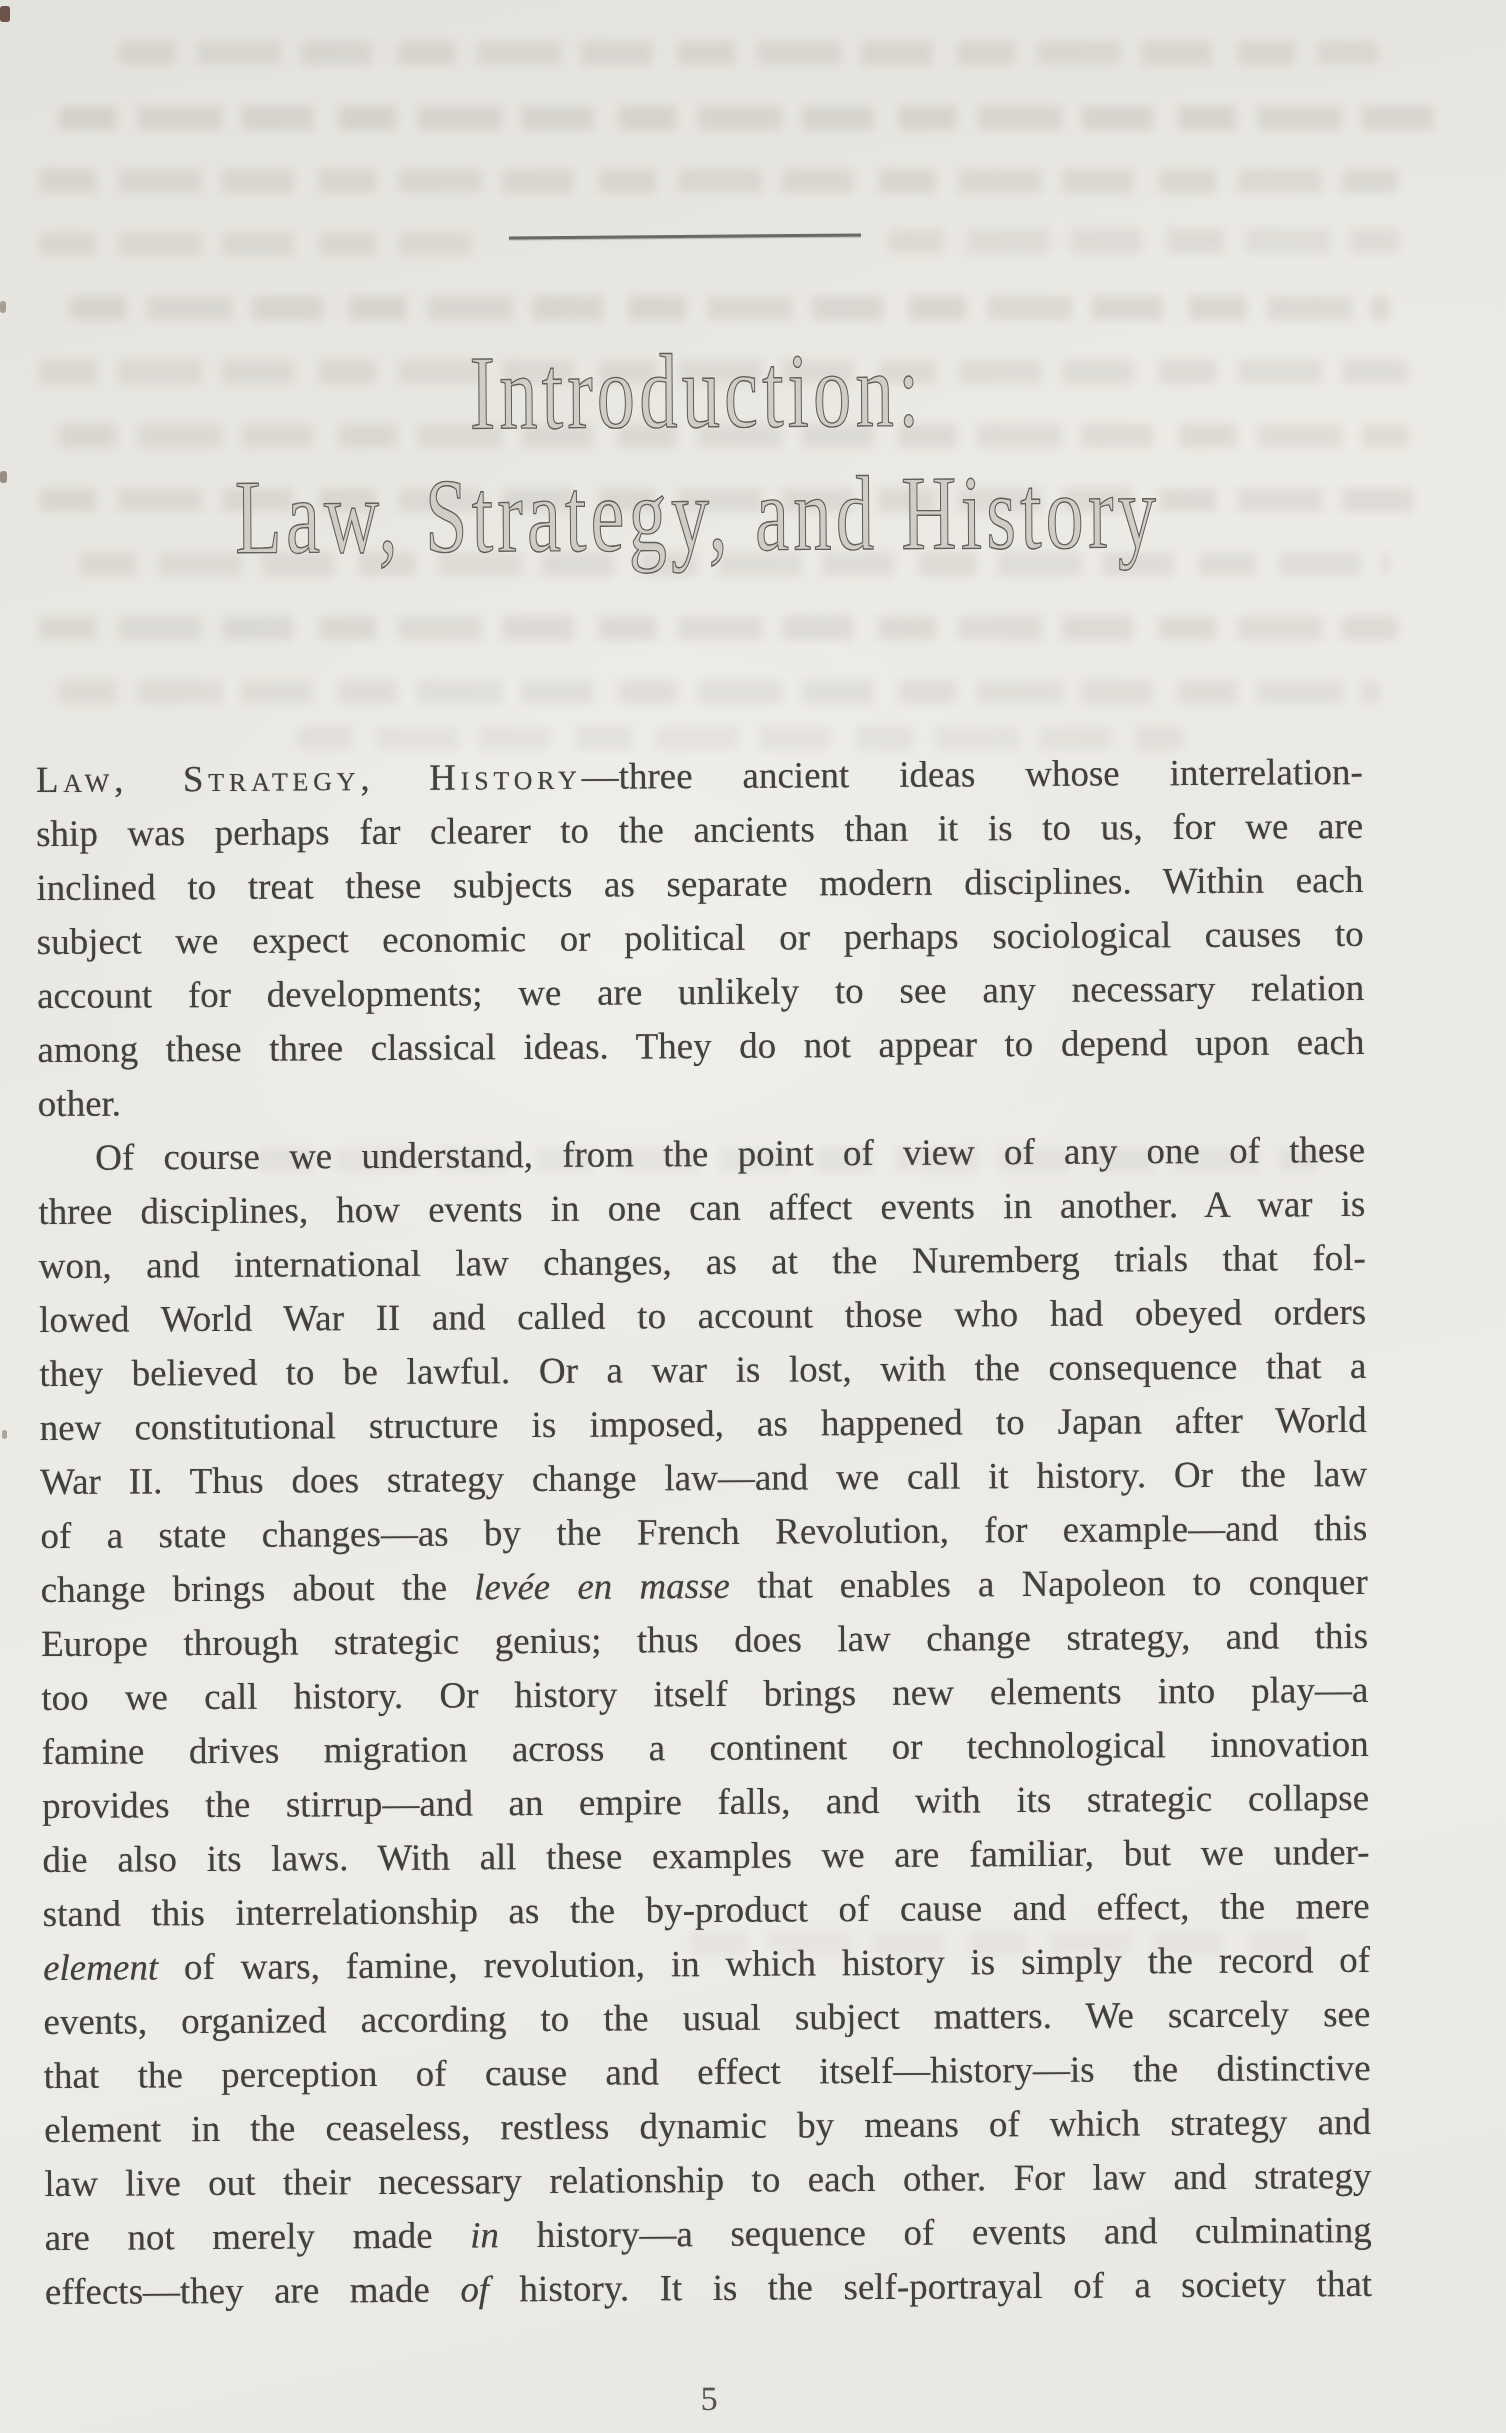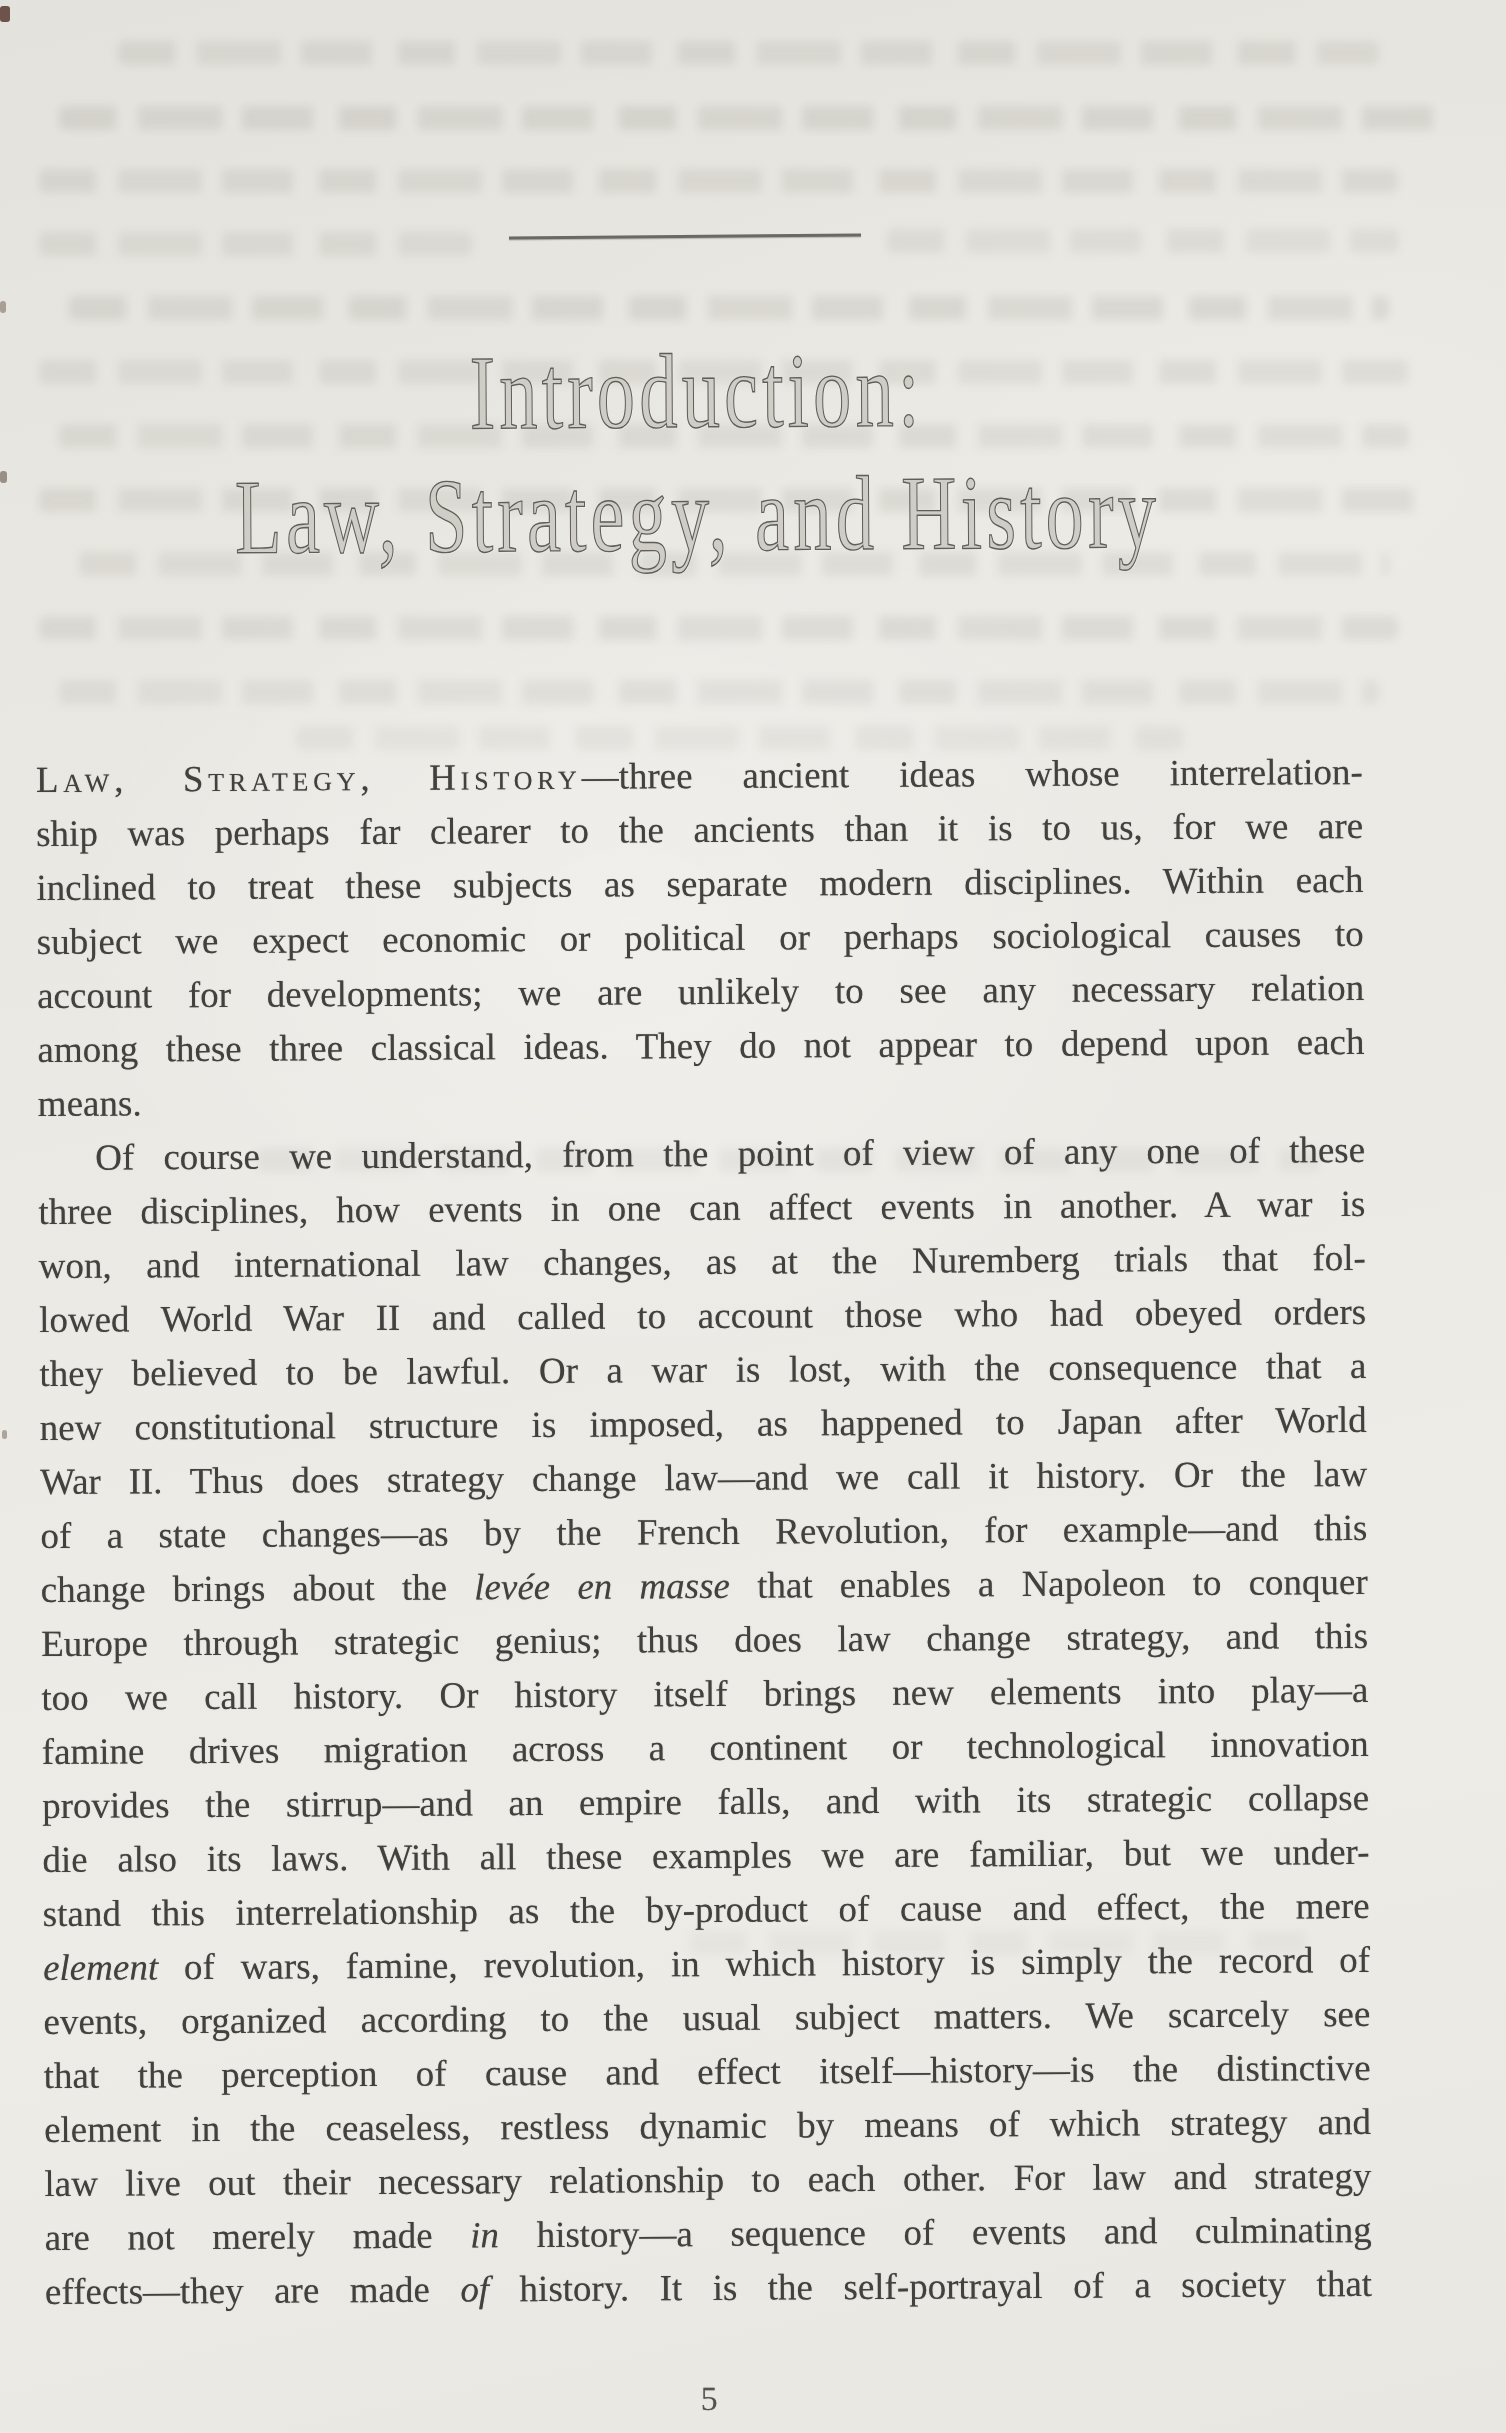--- a/index.html
+++ b/index.html
@@ -95,21 +95,21 @@
       <span class="title-inner">Law, Strategy, and History</span>
     </div>
 
     <div class="body">
         <div class="line"><span class="smallcaps">Law, Strategy, History</span><span>—three ancient ideas whose interrelation-</span></div>
         <div class="line"><span>ship was perhaps far clearer to the ancients than it is to us, for we are</span></div>
         <div class="line"><span>inclined to treat these subjects as separate modern disciplines. Within each</span></div>
         <div class="line"><span>subject we expect economic or political or perhaps sociological causes to</span></div>
         <div class="line"><span>account for developments; we are unlikely to see any necessary relation</span></div>
         <div class="line"><span>among these three classical ideas. They do not appear to depend upon each</span></div>
-        <div class="line flush"><span>means.</span></div>
+        <div class="line flush"><span>other.</span></div>
         <div class="line indent"><span>Of course we understand, from the point of view of any one of these</span></div>
         <div class="line"><span>three disciplines, how events in one can affect events in another. A war is</span></div>
         <div class="line"><span>won, and international law changes, as at the Nuremberg trials that fol-</span></div>
         <div class="line"><span>lowed World War II and called to account those who had obeyed orders</span></div>
         <div class="line"><span>they believed to be lawful. Or a war is lost, with the consequence that a</span></div>
         <div class="line"><span>new constitutional structure is imposed, as happened to Japan after World</span></div>
         <div class="line"><span>War II. Thus does strategy change law—and we call it history. Or the law</span></div>
         <div class="line"><span>of a state changes—as by the French Revolution, for example—and this</span></div>
         <div class="line"><span>change brings about the </span><span class="italic">levée en masse</span><span> that enables a Napoleon to conquer</span></div>
         <div class="line"><span>Europe through strategic genius; thus does law change strategy, and this</span></div>

